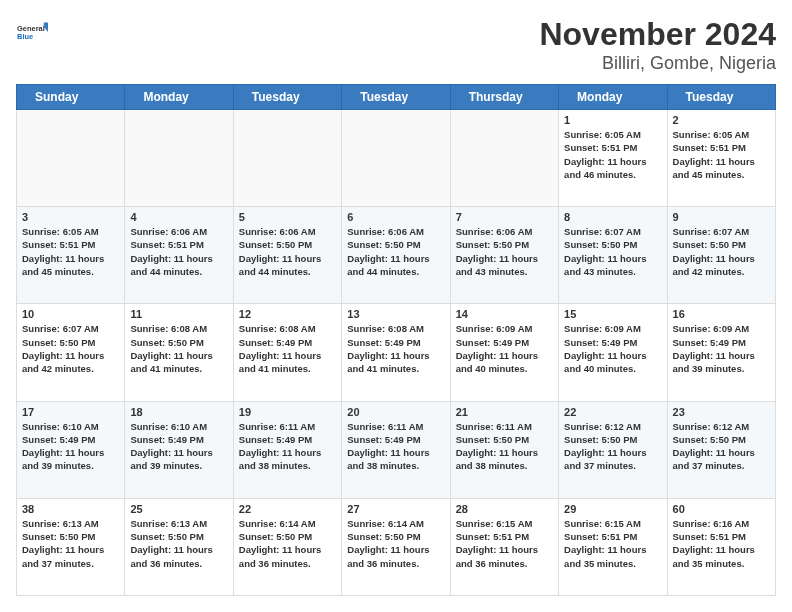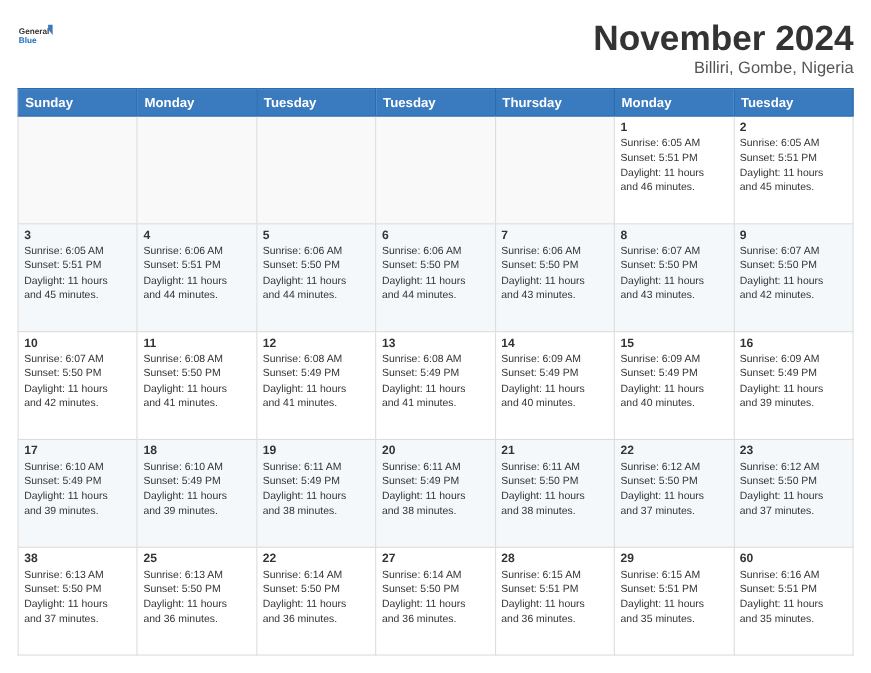--- a/index.html
+++ b/index.html
@@ -31,35 +31,35 @@
     .title-section {
       text-align: right;
     }
     .month-title {
       font-size: 32px;
       font-weight: bold;
       color: #333;
       text-align: center;
     }
     .subtitle {
-      font-size: 15px;
+      font-size: 18px;
       color: #555;
     }
     .calendar {
       flex: 1;
       border: 1px solid #ccc;
       border-collapse: collapse;
       width: 100%;
       table-layout: fixed;
     }
     .calendar th {
       background: #3a7bbf;
       color: white;
       text-align: left;
-      padding: 5px 6px;
+      padding: 5px 18px;
       font-size: 12px;
       border: 1px solid #2a6aae;
     }
     .calendar td {
       border: 1px solid #ddd;
       vertical-align: top;
       padding: 4px 5px;
       font-size: 10px;
       color: #333;
       background: #fff;
@@ -71,20 +71,21 @@
     .day-num {
       font-size: 11px;
       font-weight: bold;
       display: block;
       margin-bottom: 2px;
     }
     .day-info {
       font-size: 9.5px;
       line-height: 1.4;
       color: #333;
+      font-weight: bold;
     }
     .row-even td { background: #f5f8fb; }
   </style>
 </head>
 <body>
 
 <div class="page">
   <div class="header">
     <div class="logo">
   <svg width="32" height="32" viewBox="0 0 60 40">

